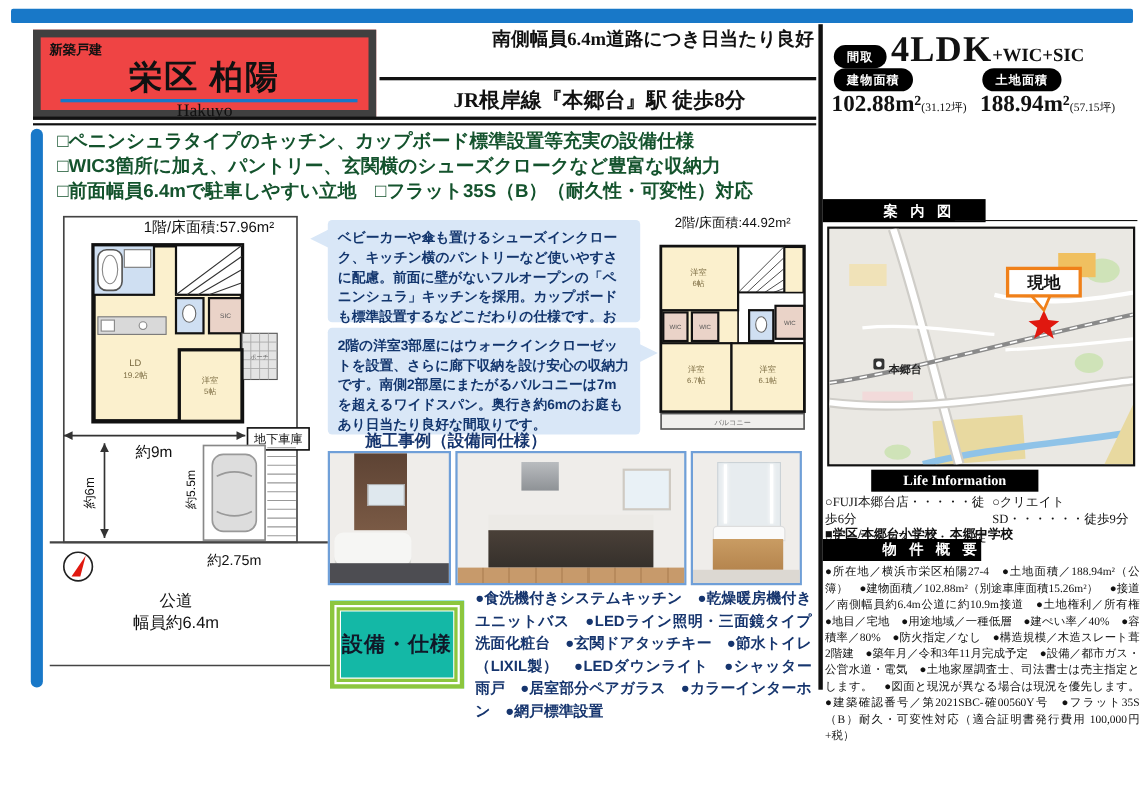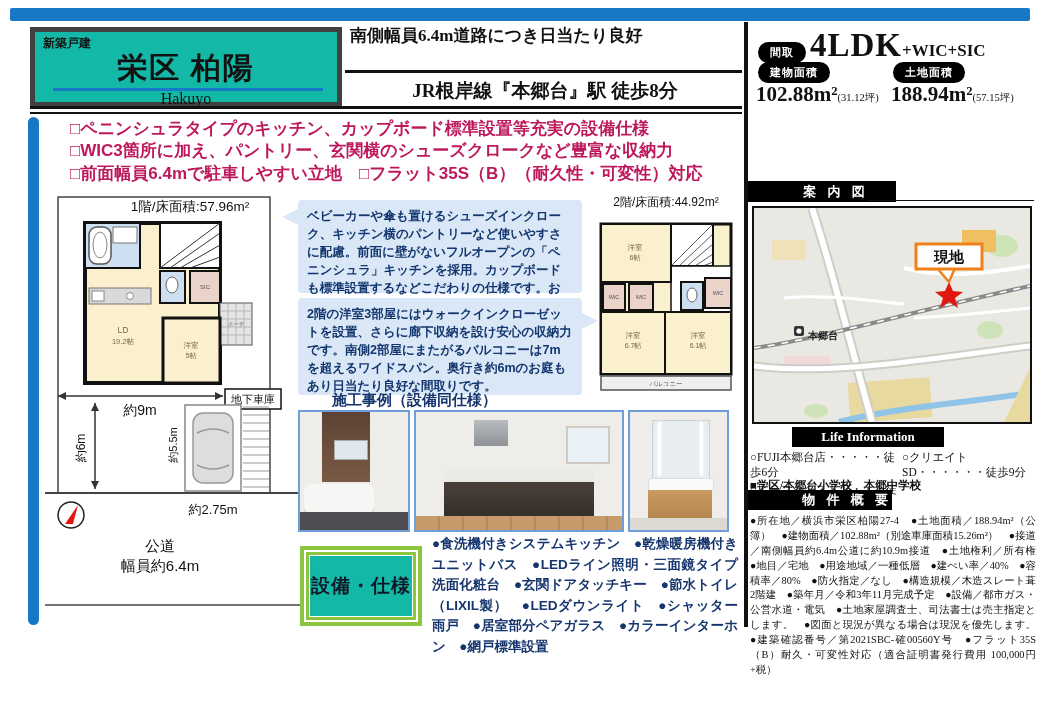--- a/index.html
+++ b/index.html
@@ -5,28 +5,28 @@
   html,body{margin:0;padding:0;background:#fff;}
   .page{position:relative;width:1040px;height:720px;background:#fff;overflow:hidden;
         font-family:"Liberation Sans","DejaVu Sans",sans-serif;color:#111;}
   .abs{position:absolute;}
   .serif{font-family:"Liberation Serif","DejaVu Serif",serif;}
 
   
   .topbar{left:10px;top:8px;width:1020px;height:13px;background:#1878c8;border-radius:2px;}
 
   
-  .titlebox{left:30px;top:27px;width:312px;height:80px;background:#14b8a6;border:5px solid #404040;box-sizing:border-box;}
+  .titlebox{left:30px;top:27px;width:312px;height:80px;background:#ef4444;border:7px solid #404040;box-sizing:border-box;}
   .titlebox .ptype{position:absolute;left:8px;top:3px;font-size:12px;font-weight:bold;}
   .titlebox .tmain{position:absolute;left:0;top:16px;width:100%;text-align:center;font-size:30px;font-weight:bold;letter-spacing:2px;}
   .titlebox .tline{position:absolute;left:18px;top:56px;width:270px;height:3px;background:#1878c8;}
   .titlebox .troma{position:absolute;left:0;top:58px;width:100%;text-align:center;font-size:16px;}
 
   
-  .catch1{left:350px;top:24px;width:390px;text-align:left;font-size:17px;font-weight:bold;}
+  .catch1{left:350px;top:24px;width:390px;text-align:right;font-size:17px;font-weight:bold;}
   .catch2{left:344px;top:46px;width:400px;text-align:center;font-size:16.5px;font-weight:bold;}
   .catchline{left:345px;top:70px;width:397px;height:3px;background:#111;}
   .access{left:350px;top:78px;width:390px;text-align:center;font-size:19px;font-weight:bold;}
   .headerline{left:30px;top:106px;width:712px;height:3px;border-top:3px solid #111;border-bottom:2px solid #111;box-sizing:content-box;background:transparent;}
 
   
   .vdivider{left:744px;top:22px;width:4px;height:605px;background:#111;}
 
   
   .pill{display:inline-block;background:#000;color:#fff;border-radius:11px;font-size:11px;font-weight:bold;padding:3px 12px;letter-spacing:1px;}
@@ -54,21 +54,21 @@
   .lifegrid{display:grid;grid-template-columns:152px 134px;row-gap:2px;}
   .school{left:750px;top:478px;width:286px;font-size:11.5px;font-weight:bold;}
 
   
   .overview{left:750px;top:514px;width:286px;font-size:10.4px;line-height:1.43;text-align:justify;}
 
   
   .bluebar{left:28px;top:117px;width:11px;height:508px;background:#1878c8;border-radius:6px;}
 
   
-  .features{left:70px;top:118px;width:692px;color:#be185d;font-size:17px;font-weight:bold;line-height:1.32;}
+  .features{left:52px;top:118px;width:692px;color:#14532d;font-size:17px;font-weight:bold;line-height:1.32;}
 
   
   .bubble{background:#d9e7f7;border-radius:4px;color:#13366e;font-weight:bold;font-size:12.5px;line-height:1.44;padding:7px 9px;box-sizing:border-box;}
   .bubble1{left:298px;top:200px;width:284px;height:93px;}
   .bubble2{left:298px;top:298px;width:284px;height:97px;}
   .b1-ptr{left:282px;top:208px;width:0;height:0;border-top:9px solid transparent;border-bottom:9px solid transparent;border-right:18px solid #d9e7f7;}
   .b2-ptr{left:580px;top:312px;width:0;height:0;border-top:9px solid transparent;border-bottom:9px solid transparent;border-left:18px solid #d9e7f7;}
 
   
   .phototitle{left:332px;top:391px;font-size:15px;font-weight:bold;color:#16356e;}

